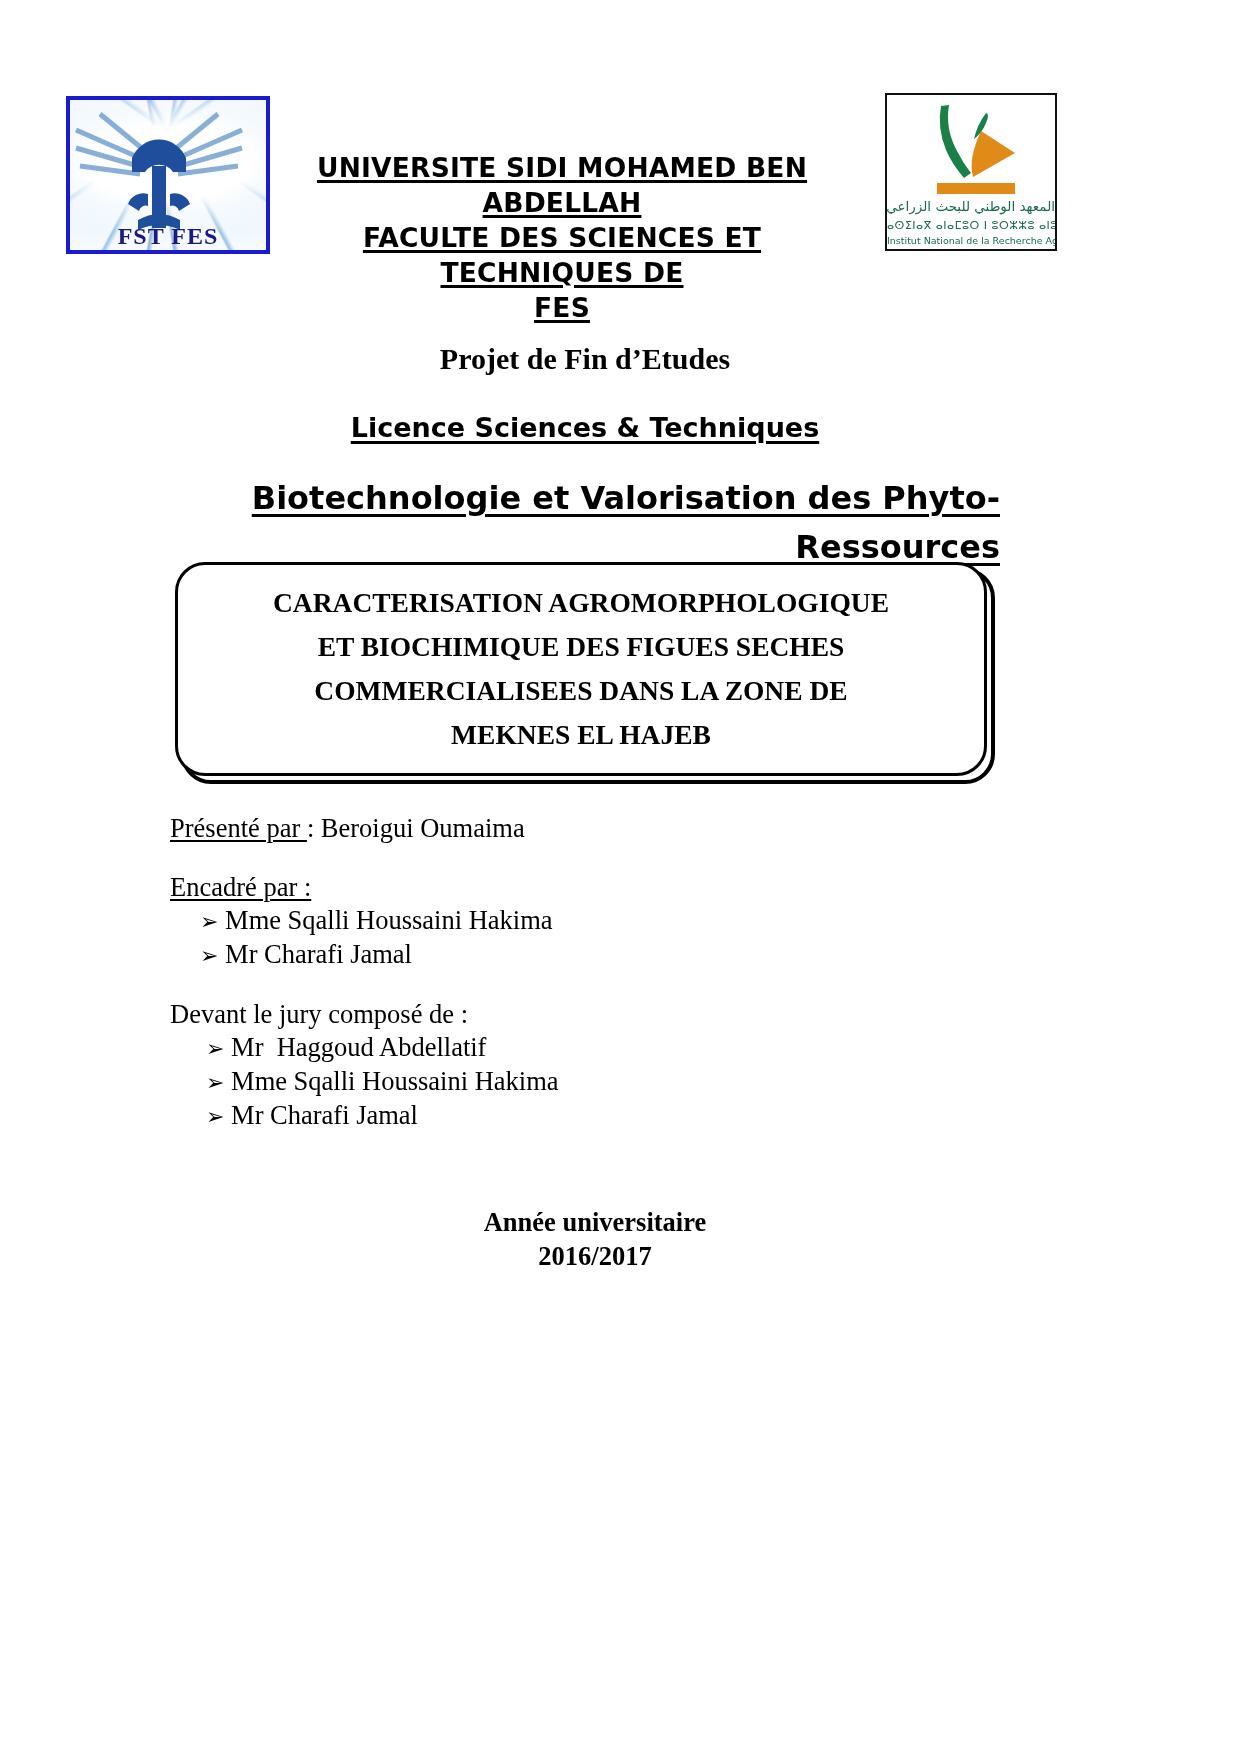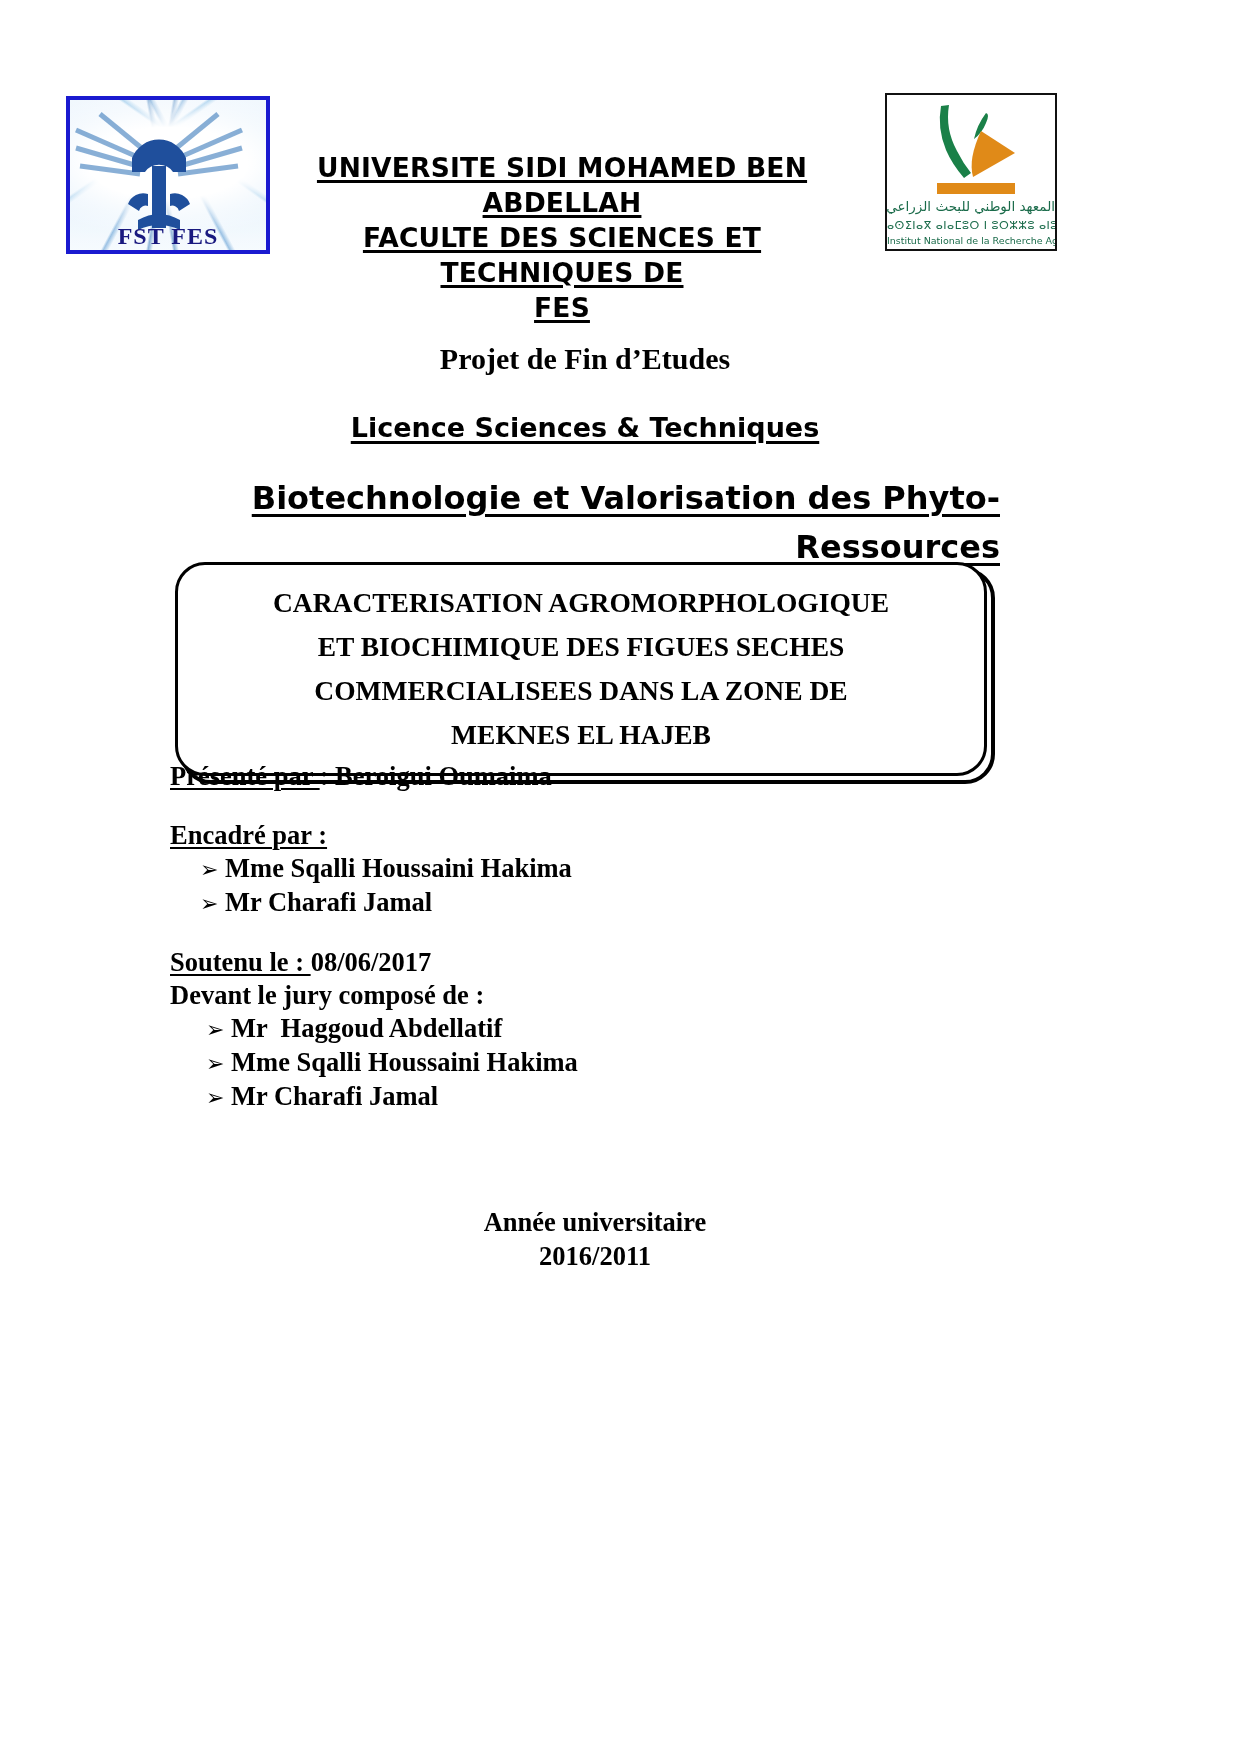--- a/index.html
+++ b/index.html
@@ -207,24 +207,24 @@
     font-weight: bold;
     font-size: 27.5px;
     line-height: 44px;
     padding: 0 34px;
   }
 
   
   .info {
     position: absolute;
     left: 170px;
-    top: 760px;
+    top: 812px;
     width: 850px;
     font-family: "Liberation Serif", serif;
-    font-weight: bold;
+    font-weight: normal;
     font-size: 26.5px;
     line-height: 33px;
   }
   .u {
     text-decoration: underline;
     text-underline-offset: 3px;
     text-decoration-thickness: 2px;
   }
   .row { white-space: pre; }
   .spacer { height: 26px; }
@@ -336,27 +336,26 @@
   <div class="spacer"></div>
 
   <div class="row"><span class="u">Encadré par :</span></div>
 
   <div class="bullet-line"><span class="arrow">➢</span>&nbsp;<span>Mme Sqalli Houssaini Hakima</span></div>
 
   <div class="bullet-line"><span class="arrow">➢</span>&nbsp;<span>Mr Charafi Jamal</span></div>
 
   <div class="spacer"></div>
 
-  <div class="row"><span class="u">Soutenu le : </span><span>08/06/2017</span></div>
 
   <div class="row">Devant le jury composé de :</div>
 
   <div class="bullet-line flush"><span class="arrow">➢</span>&nbsp;<span>Mr  Haggoud Abdellatif</span></div>
 
   <div class="bullet-line flush"><span class="arrow">➢</span>&nbsp;<span>Mme Sqalli Houssaini Hakima</span></div>
 
   <div class="bullet-line flush"><span class="arrow">➢</span>&nbsp;<span>Mr Charafi Jamal</span></div>
 </div>
 
 <div class="footer">
   <span class="u2">Année universitaire</span><br>
-  <span>2016/2011</span>
+  <span>2016/2017</span>
 </div>
 
 </body></html>

